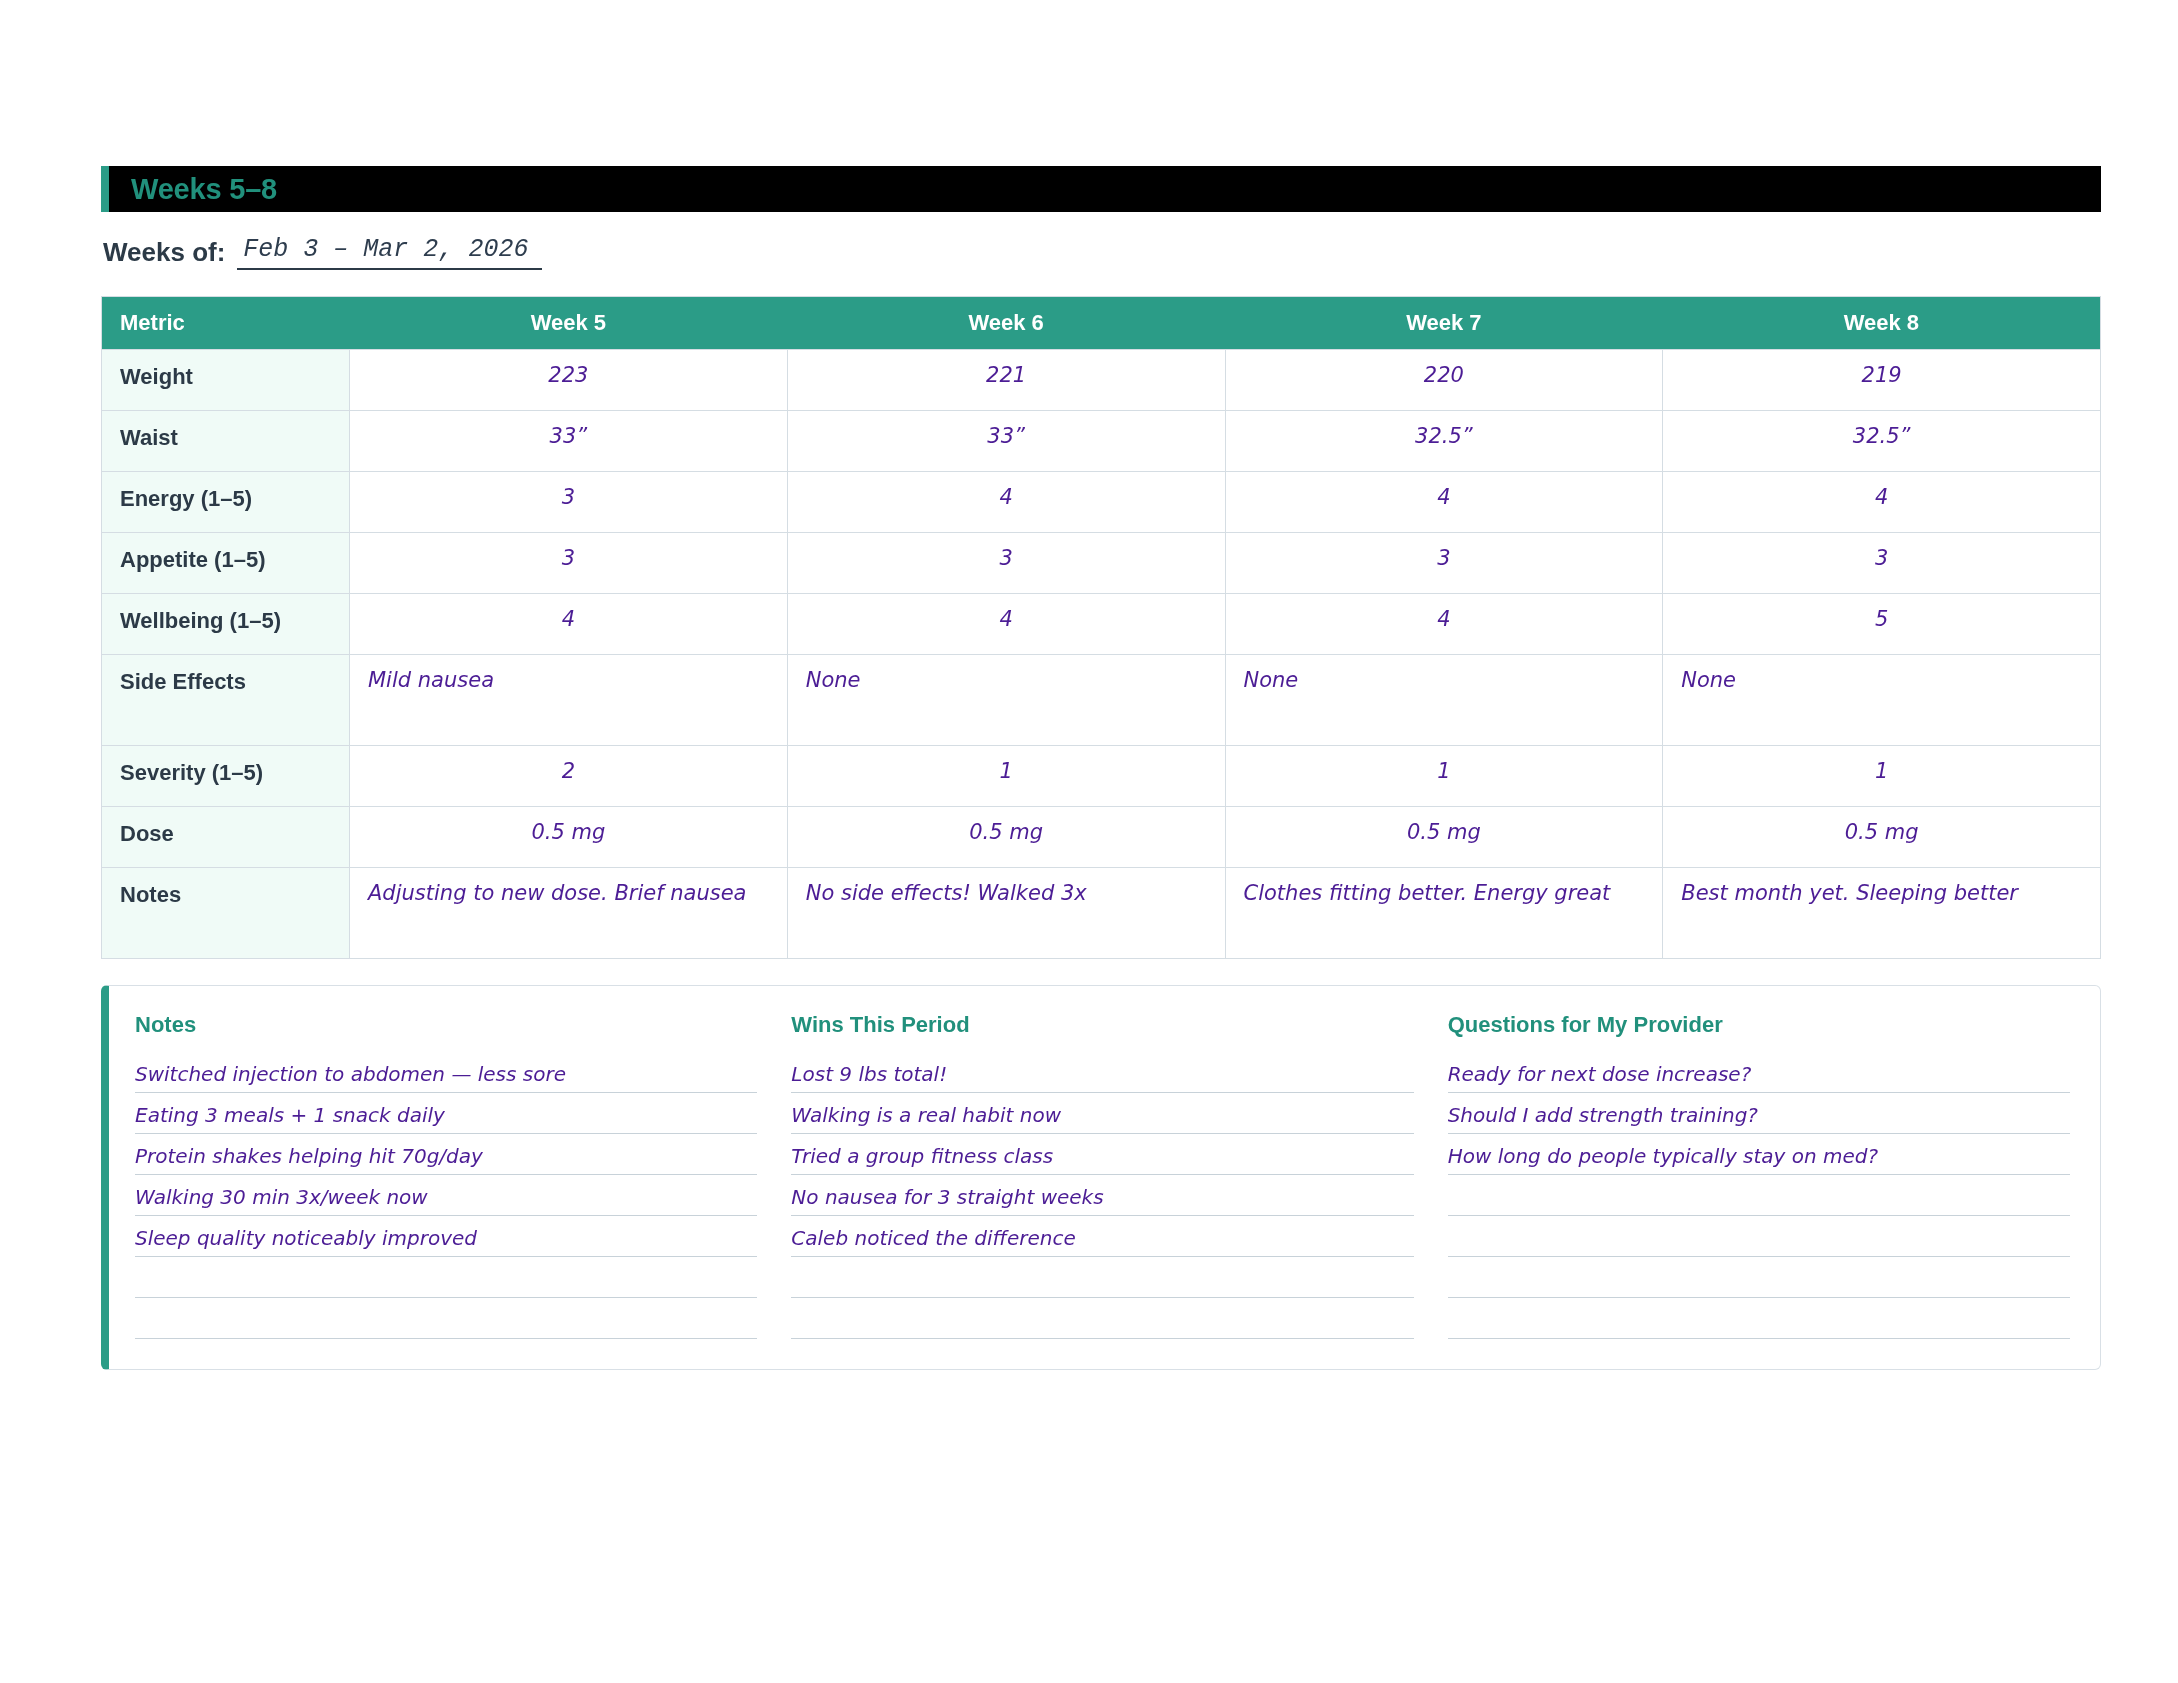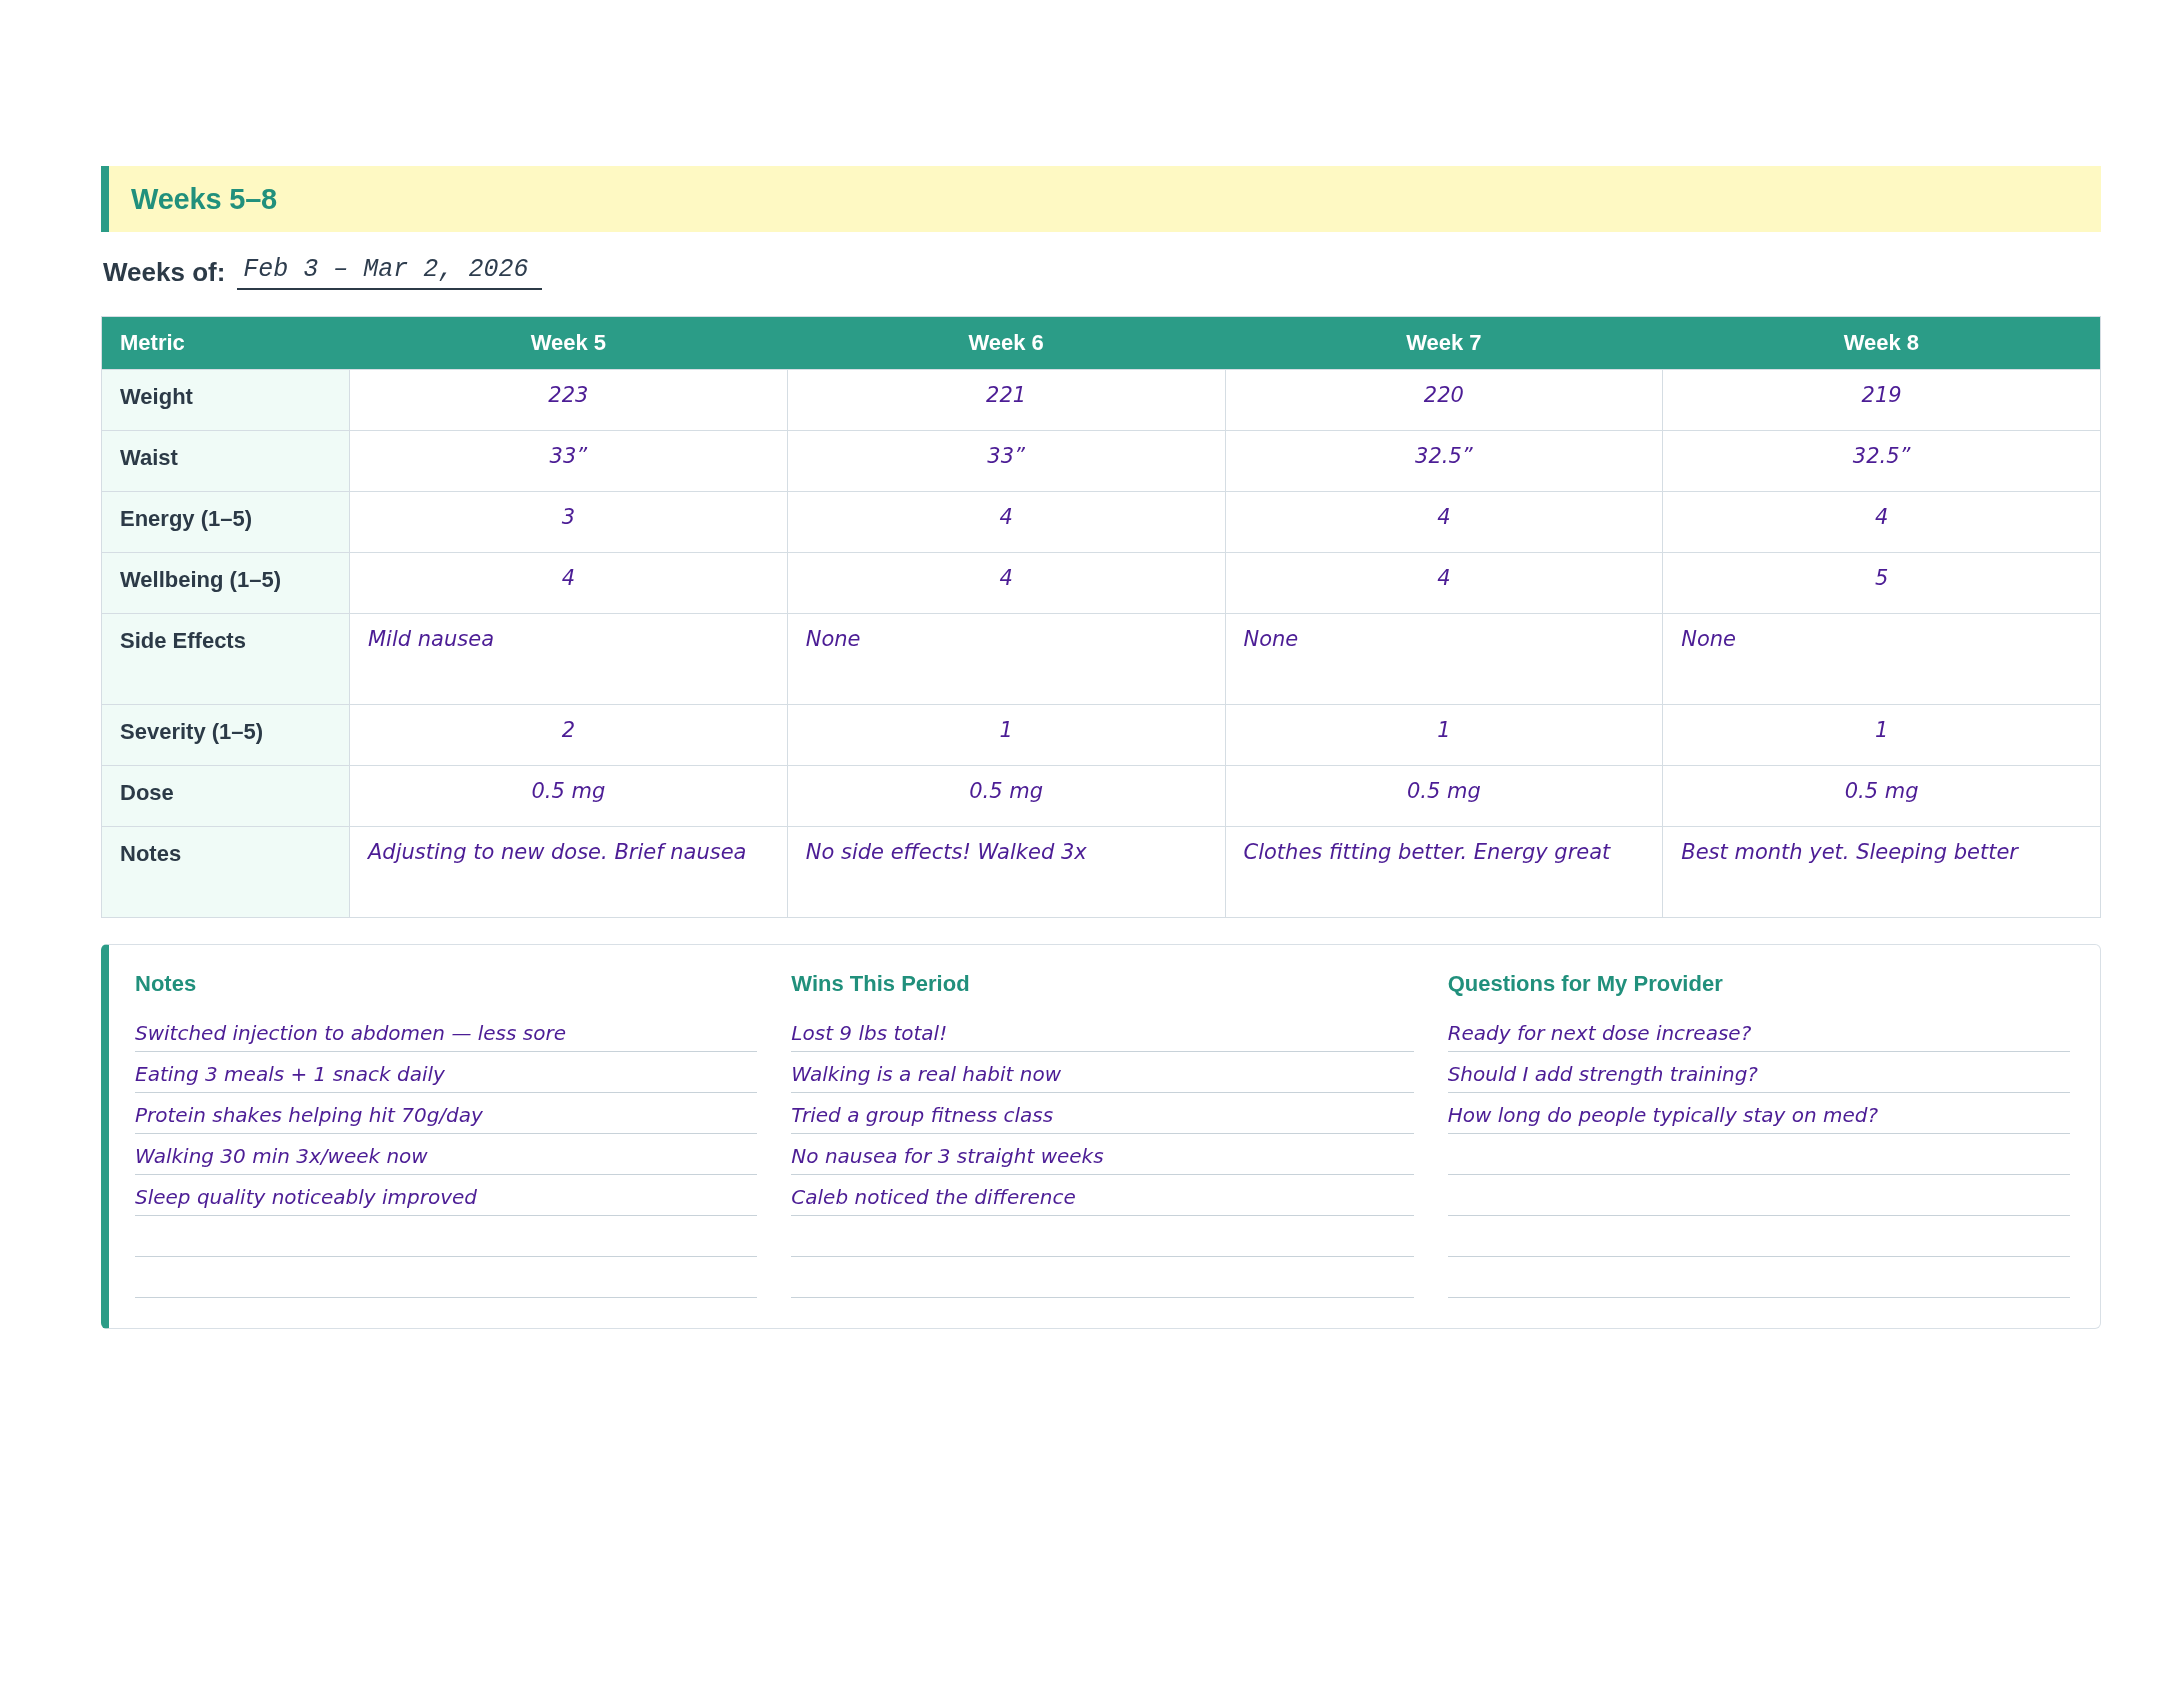--- a/index.html
+++ b/index.html
@@ -18,23 +18,23 @@
   .sheet {
     position: absolute;
     left: 101px; top: 166px;
     width: 2000px;
   }
 
   
   .section-header {
     display: flex;
     align-items: center;
-    background: #fef9c3;
+    background: #000000;
     border-left: 8px solid #2B9C87;
-    height: 66px;
+    height: 46px;
     padding-left: 22px;
   }
   .section-header-title {
     color: #21907C;
     font-size: 29px;
     font-weight: 700;
     letter-spacing: -0.2px;
   }
 
   
@@ -184,20 +184,27 @@
             <td class="cell-center"><span class="hand">32.5”</span></td>
           </tr>
           <tr class="r-short">
             <td class="metric-name">Energy (1–5)</td>
             <td class="cell-center"><span class="hand">3</span></td>
             <td class="cell-center"><span class="hand">4</span></td>
             <td class="cell-center"><span class="hand">4</span></td>
             <td class="cell-center"><span class="hand">4</span></td>
           </tr>
           <tr class="r-short">
+            <td class="metric-name">Appetite (1–5)</td>
+            <td class="cell-center"><span class="hand">3</span></td>
+            <td class="cell-center"><span class="hand">3</span></td>
+            <td class="cell-center"><span class="hand">3</span></td>
+            <td class="cell-center"><span class="hand">3</span></td>
+          </tr>
+          <tr class="r-short">
             <td class="metric-name">Wellbeing (1–5)</td>
             <td class="cell-center"><span class="hand">4</span></td>
             <td class="cell-center"><span class="hand">4</span></td>
             <td class="cell-center"><span class="hand">4</span></td>
             <td class="cell-center"><span class="hand">5</span></td>
           </tr>
           <tr class="r-tall">
             <td class="metric-name">Side Effects</td>
             <td class="cell-left"><span class="hand">Mild nausea</span></td>
             <td class="cell-left"><span class="hand">None</span></td>

